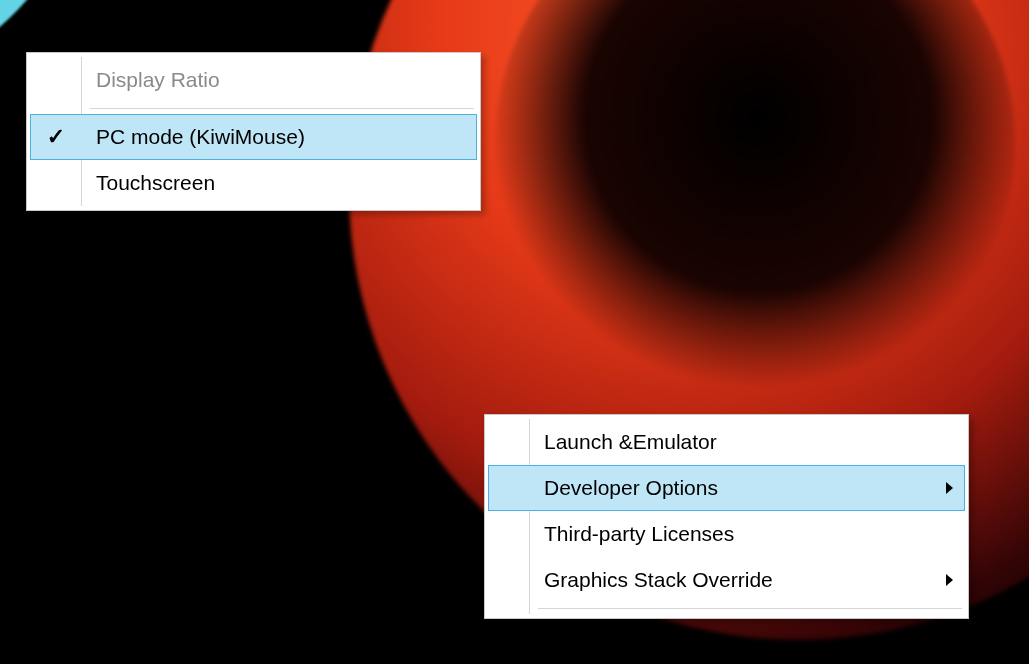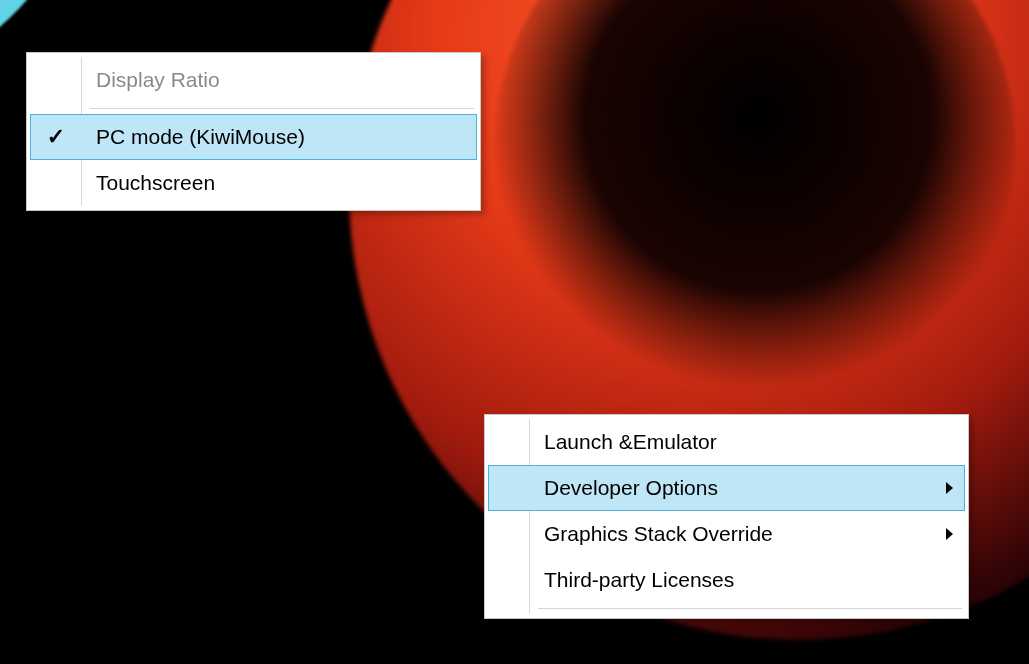--- a/index.html
+++ b/index.html
@@ -155,24 +155,24 @@
   <div class="gutter-line"></div>
 
   <div class="menu-item">
     <span>Launch &amp;Emulator</span>
 
   </div>
   <div class="menu-item has-sub highlight">
     <span>Developer Options</span>
     <span class="arrow"></span>
   </div>
+  <div class="menu-item">
+    <span>Third-party Licenses</span>
+
+  </div>
   <div class="menu-item has-sub">
     <span>Graphics Stack Override</span>
     <span class="arrow"></span>
-  </div>
-  <div class="menu-item">
-    <span>Third-party Licenses</span>
-
   </div>
 
   <div class="menu-sep"></div>
 
 </div>
 
 </body></html>

